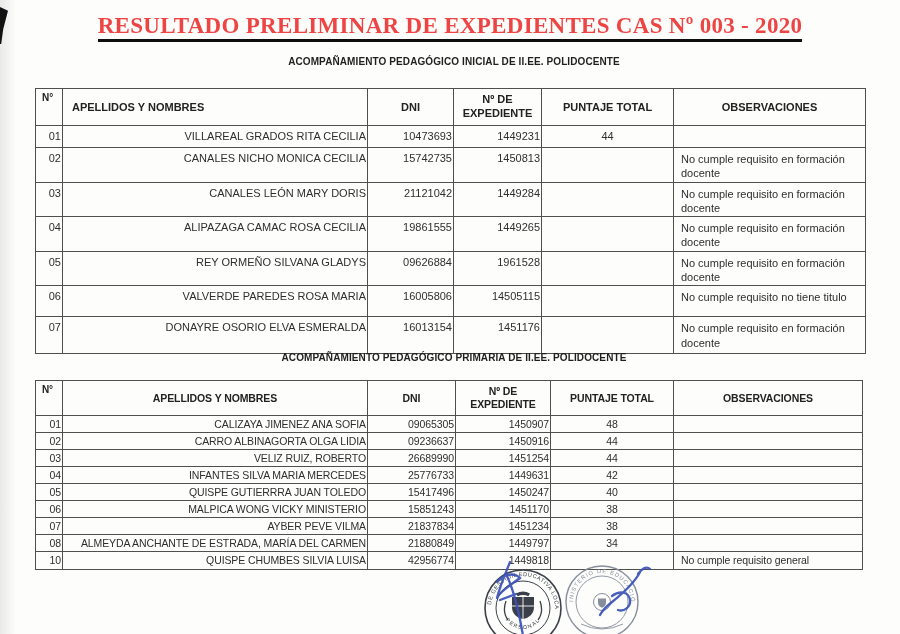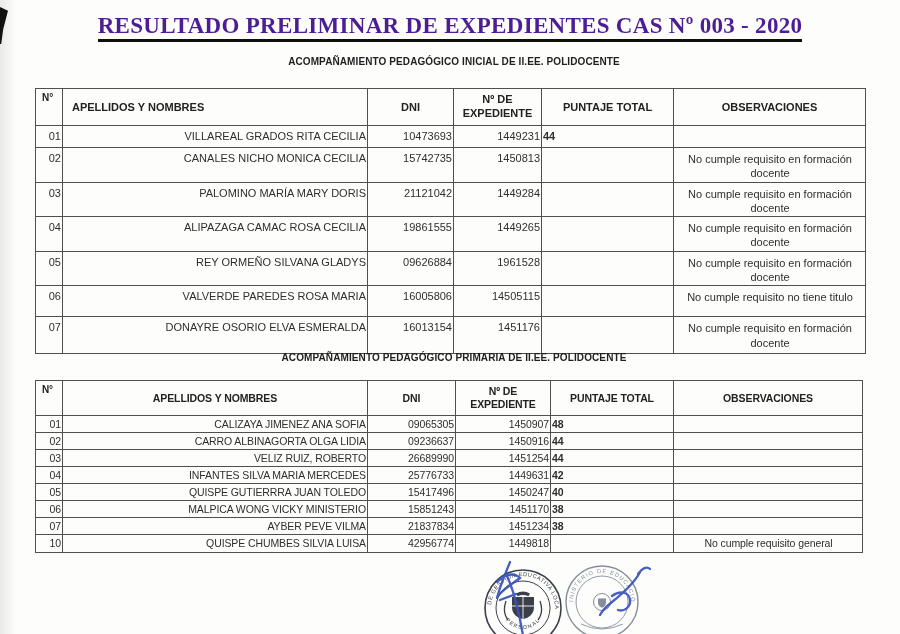--- a/index.html
+++ b/index.html
@@ -8,21 +8,21 @@
     position:relative;width:900px;height:634px;overflow:hidden;
     background:#fdfdfb;
     font-family:"Liberation Sans", sans-serif;color:#2b2b2b;
   }
   .edge-shade{position:absolute;left:0;top:0;width:16px;height:100%;
     background:linear-gradient(90deg, rgba(60,60,55,0.10), rgba(60,60,55,0));}
   .artifact-topleft{position:absolute;left:0;top:7px;width:8px;height:37px;background:#121212;
     clip-path:polygon(0 0,100% 10%,40% 60%,15% 100%,0 100%);}
   .title{position:absolute;top:13px;left:0;width:100%;margin:0;text-align:center;
     font-family:"Liberation Serif", serif;font-size:23px;font-weight:700;
-    letter-spacing:0.3px;color:#4c1d95;line-height:1.1;}
+    letter-spacing:0.3px;color:#ef4444;line-height:1.1;}
   .title .u{border-bottom:3px solid #0e0e0e;padding-bottom:1px;}
   .subtitle{position:absolute;left:4px;width:100%;text-align:center;
     font-size:10px;font-weight:700;color:#1f1f1f;letter-spacing:0.1px;}
   .sub1{top:56px;}
   .sub2{top:352px;}
 
   table.t{position:absolute;border-collapse:collapse;table-layout:fixed;background:transparent;}
   .t th,.t td{border:1px solid #4f4f4c;overflow:hidden;}
   .t th{font-weight:700;text-align:center;vertical-align:middle;color:#222;}
   .t td{color:#2e2e2e;}
@@ -44,22 +44,22 @@
   .t2 tbody tr{height:17px;}
   .t2 tbody tr:nth-child(9){height:31px;}
   .t2 tbody tr:last-child{height:18px;}
   .t2 td{font-size:10.5px;vertical-align:top;padding-top:2px;letter-spacing:-0.1px;}
 
   
   .t th.c-n{vertical-align:top;text-align:left;padding:3px 0 0 6px;font-size:10px;}
   .t td.c-n{text-align:right;}
   .t td.c-name{text-align:right;padding-left:9px;white-space:nowrap;}
   .t td.c-dni,.t td.c-exp{text-align:right;}
-  .t td.c-score{font-weight:700;margin-top:29px;}
-  .t td.c-obs{text-align:center;padding-left:7px;padding-right:6px;line-height:1.3;}
+  .t td.c-score{text-align:center;font-weight:400;margin-top:29px;}
+  .t td.c-obs{text-align:left;padding-left:7px;padding-right:6px;line-height:1.3;}
   .t th.c-exp{line-height:1.25;}
 
   .stamps{position:absolute;left:450px;top:556px;width:240px;height:160px;z-index:5;}
 </style>
 </head>
 <body>
 
 <div class="page">
   <div class="edge-shade"></div>
   <div class="artifact-topleft"></div>
@@ -99,21 +99,21 @@
         <tr>
     <td class="c-n">02</td>
     <td class="c-name">CANALES NICHO MONICA CECILIA</td>
     <td class="c-dni">15742735</td>
     <td class="c-exp">1450813</td>
     <td class="c-score"></td>
     <td class="c-obs">No cumple requisito en formación docente</td>
   </tr>
         <tr>
     <td class="c-n">03</td>
-    <td class="c-name">PALOMINO MARÍA MARY DORIS</td>
+    <td class="c-name">CANALES LEÓN MARY DORIS</td>
     <td class="c-dni">21121042</td>
     <td class="c-exp">1449284</td>
     <td class="c-score"></td>
     <td class="c-obs">No cumple requisito en formación docente</td>
   </tr>
         <tr>
     <td class="c-n">04</td>
     <td class="c-name">ALIPAZAGA CAMAC ROSA CECILIA</td>
     <td class="c-dni">19861555</td>
     <td class="c-exp">1449265</td>
@@ -219,20 +219,28 @@
   </tr>
         <tr>
     <td class="c-n">07</td>
     <td class="c-name">AYBER PEVE VILMA</td>
     <td class="c-dni">21837834</td>
     <td class="c-exp">1451234</td>
     <td class="c-score">38</td>
     <td class="c-obs"></td>
   </tr>
         <tr>
+    <td class="c-n">08</td>
+    <td class="c-name">ALMEYDA ANCHANTE DE ESTRADA, MARÍA DEL CARMEN</td>
+    <td class="c-dni">21880849</td>
+    <td class="c-exp">1449797</td>
+    <td class="c-score">34</td>
+    <td class="c-obs"></td>
+  </tr>
+        <tr>
     <td class="c-n">10</td>
     <td class="c-name">QUISPE CHUMBES SILVIA  LUISA</td>
     <td class="c-dni">42956774</td>
     <td class="c-exp">1449818</td>
     <td class="c-score"></td>
     <td class="c-obs">No cumple requisito general</td>
   </tr>
       </tbody>
   </table>
 

